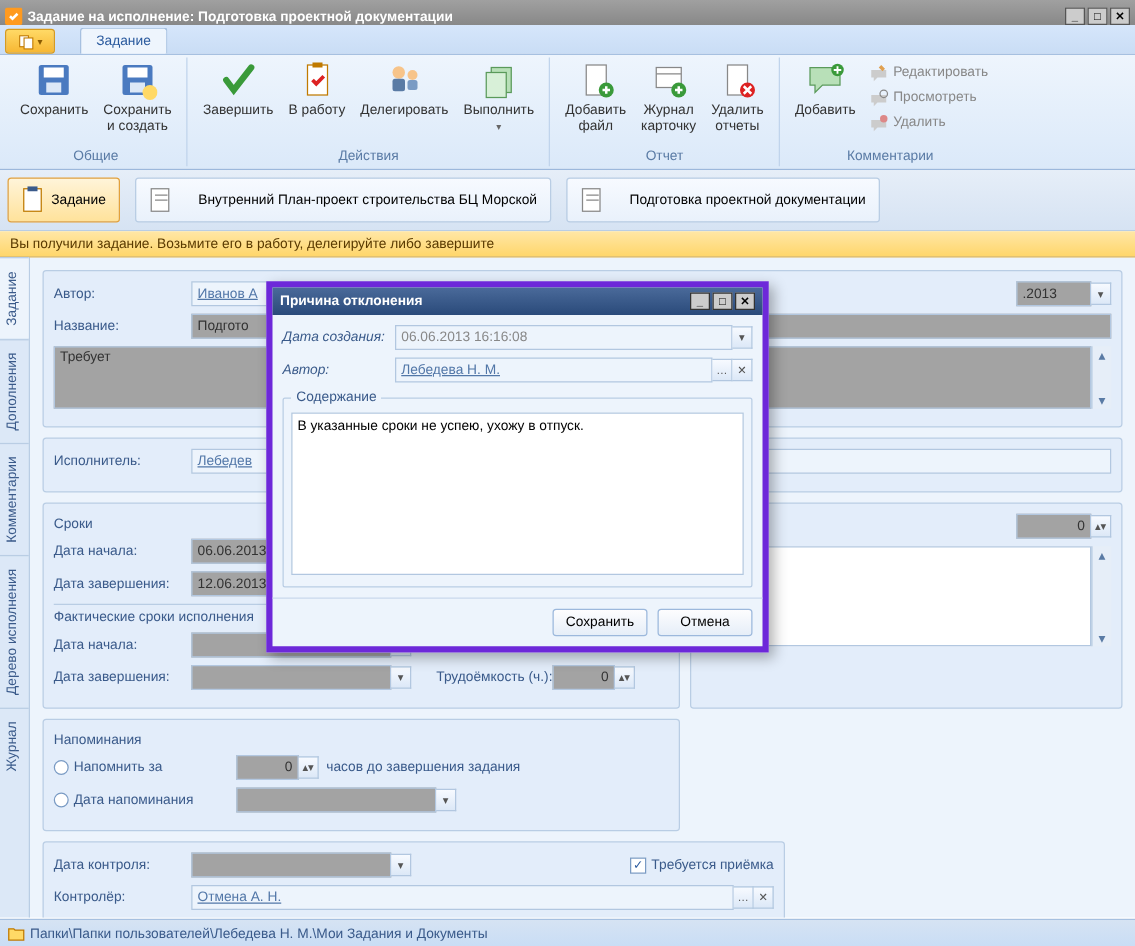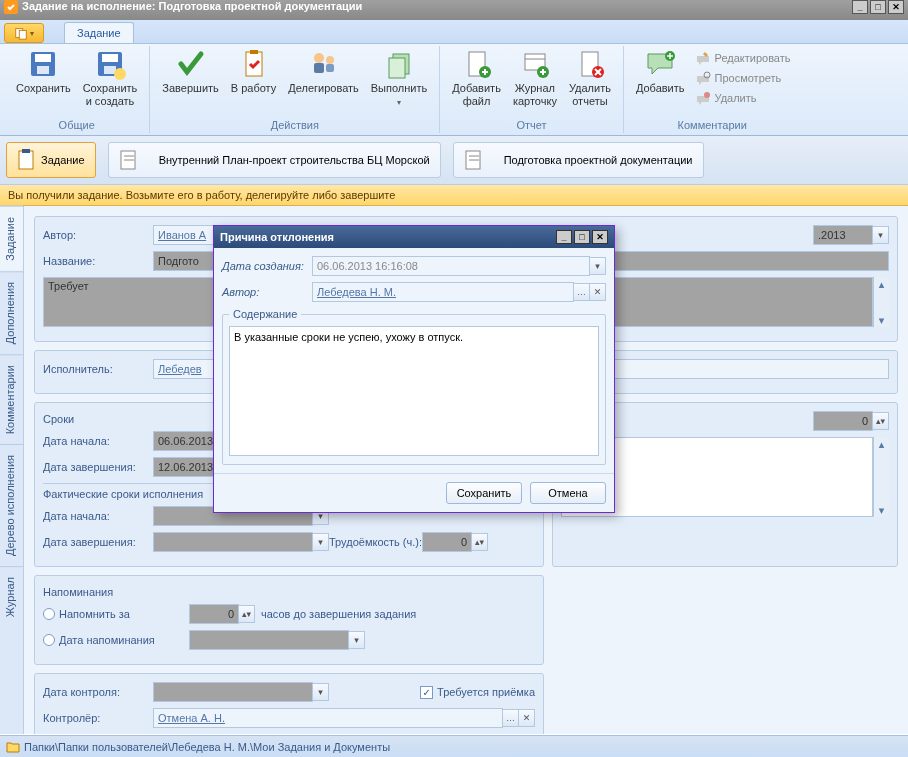--- a/index.html
+++ b/index.html
@@ -1,18 +1,18 @@
 <!DOCTYPE html>
 <html><head>
 <meta charset="utf-8">
 <style>
 * { box-sizing: border-box; margin: 0; padding: 0; font-family: Tahoma, sans-serif; font-size: 11px; }
 body { background: #fff; width: 908px; height: 757px; overflow: hidden; position: relative; }
 
-.titlebar { background: linear-gradient(#a0a0a0,#888); height: 20px; display: flex; align-items: flex-start; padding: 0 4px; color: #fff; font-weight: bold; }
+.titlebar { background: linear-gradient(#a0a0a0,#888); height: 20px; display: flex; align-items: flex-end; padding: 0 4px; color: #fff; font-weight: bold; }
 .titlebar .spacer { flex: 1; }
 .titlebar .winbtn { width: 16px; height: 14px; background: #ccc; border: 1px solid #555; margin-left: 2px; display: flex; align-items: center; justify-content: center; color: #000; font-size: 9px; cursor: pointer; }
 
 .ribbon-tabs { background: linear-gradient(#d6e6fb,#c9ddf5); height: 24px; display: flex; align-items: flex-end; padding-left: 4px; border-bottom: 1px solid #a6c0e0; }
 .app-btn { width: 40px; height: 20px; background: linear-gradient(#ffd966,#f7b733); border: 1px solid #d89b1e; border-radius: 3px; margin-right: 20px; display: flex; align-items: center; justify-content: center; }
 .app-btn svg { width: 14px; height: 14px; }
 .rtab { padding: 4px 12px; background: #eef5fd; border: 1px solid #a6c0e0; border-bottom: none; border-radius: 3px 3px 0 0; color: #2a5a9e; }
 
 .ribbon { background: linear-gradient(#eef5fd,#dbe9f9); height: 92px; display: flex; border-bottom: 1px solid #9cb8dc; padding: 2px 4px; }
 .rgroup { border-right: 1px solid #c0d4ec; padding: 0 6px; display: flex; flex-direction: column; }
@@ -47,21 +47,21 @@
 .chk { width: 13px; height: 13px; background: #fff; border: 1px solid #7a9bc4; margin-right: 4px; display: inline-flex; align-items: center; justify-content: center; color: #2a5a9e; font-size: 10px; }
 .rad { width: 12px; height: 12px; background: #fff; border: 1px solid #7a9bc4; border-radius: 50%; margin-right: 4px; }
 
 .textarea-scroll { width: 16px; background: #e6eef8; border-left: 1px solid #b2c7e0; display: flex; flex-direction: column; }
 .scroll-btn { height: 14px; display: flex; align-items: center; justify-content: center; color: #5a7ba5; cursor: pointer; }
 
 .statusbar { position: absolute; bottom: 0; left: 0; right: 0; height: 22px; background: linear-gradient(#d6e3f3,#c9ddf5); border-top: 1px solid #a6c0e0; display: flex; align-items: center; padding: 0 6px; color: #3a5a8a; }
 .statusbar .icon { width: 14px; height: 14px; margin-right: 4px; }
 
 
-.modal { position: absolute; left: 213px; top: 225px; width: 402px; background: #edf4fc; border: 1px solid #6d28d9; box-shadow: 4px 4px 10px rgba(0,0,0,0.3); z-index: 100; }
+.modal { position: absolute; left: 213px; top: 225px; width: 402px; background: #edf4fc; border: 5px solid #6d28d9; box-shadow: 4px 4px 10px rgba(0,0,0,0.3); z-index: 100; }
 .modal-title { background: linear-gradient(#4a6a9a,#2a4a7a); color: #fff; font-weight: bold; padding: 4px 6px; display: flex; align-items: center; }
 .modal-title .spacer { flex: 1; }
 .modal-title .winbtn { width: 16px; height: 14px; background: #ccc; border: 1px solid #333; margin-left: 2px; display: flex; align-items: center; justify-content: center; color: #000; font-size: 9px; cursor: pointer; }
 .modal-body { padding: 8px; }
 .modal .row label { width: 90px; font-style: italic; }
 .modal textarea { width: 100%; height: 130px; background: #fff; border: 1px solid #b2c7e0; padding: 4px; resize: none; font-family: inherit; font-size: 11px; }
 .modal-footer { display: flex; justify-content: flex-end; gap: 8px; padding: 8px; border-top: 1px solid #c9d8ec; }
 .btn { min-width: 76px; height: 22px; background: linear-gradient(#fdfdfe,#e6eef8); border: 1px solid #9cb8dc; border-radius: 3px; cursor: pointer; }
 fieldset { border: 1px solid #b9cde4; border-radius: 2px; padding: 6px; }
 legend { color: #3a5a8a; padding: 0 4px; }
@@ -326,21 +326,21 @@
         <div class="panel-title" style="border-top:1px solid #b9cde4;padding-top:4px">Фактические сроки исполнения</div>
         <div class="row">
           <label>Дата начала:</label>
           <div class="input" style="width:160px"></div>
           <div class="input-btn">▾</div>
         </div>
         <div class="row">
           <label>Дата завершения:</label>
           <div class="input" style="width:160px"></div>
           <div class="input-btn">▾</div>
-          <label style="width:auto;">Трудоёмкость (ч.):</label>
+          <label style="width:auto;margin-left:20px">Трудоёмкость (ч.):</label>
           <div class="input" style="width:50px;justify-content:flex-end">0</div>
           <div class="input-btn">▴▾</div>
         </div>
       </div>
       <div class="panel" style="flex:1">
         <div class="row">
           <label style="width:auto">олнения:</label>
           <div style="flex:1"></div>
           <div class="input" style="width:60px;justify-content:flex-end">0</div>
           <div class="input-btn">▴▾</div>
@@ -366,21 +366,21 @@
         <span style="margin-left:6px;color:#3a5a8a">часов до завершения задания</span>
       </div>
       <div class="row">
         <span class="rad"></span>
         <label style="width:130px">Дата напоминания</label>
         <div class="input" style="width:160px"></div>
         <div class="input-btn">▾</div>
       </div>
     </div>
 
-    <div class="panel" style="width:510px">
+    <div class="panel" style="width:594px">
       <div class="row">
         <label>Дата контроля:</label>
         <div class="input" style="width:160px"></div>
         <div class="input-btn">▾</div>
         <div style="flex:1"></div>
         <span class="chk">✓</span>
         <span style="color:#3a5a8a">Требуется приёмка</span>
       </div>
       <div class="row">
         <label>Контролёр:</label>

